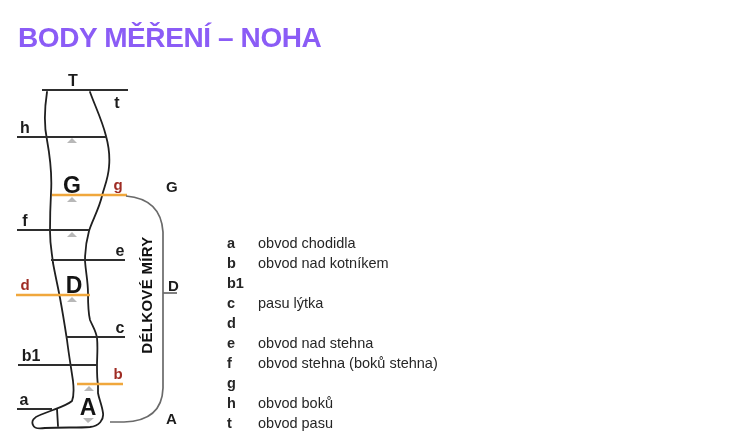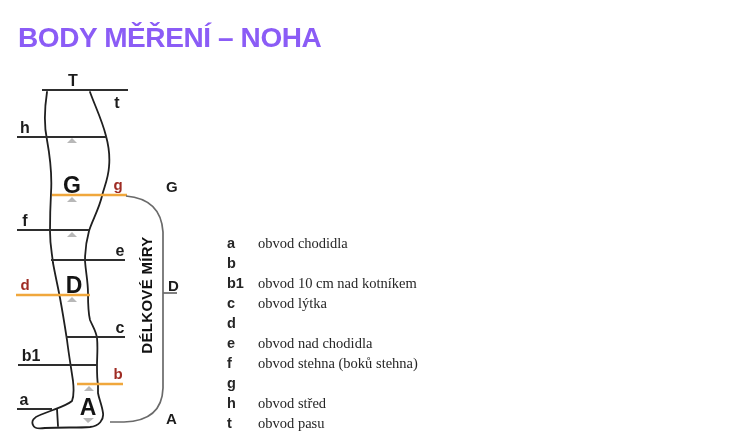--- a/index.html
+++ b/index.html
@@ -21,21 +21,21 @@
   .lbl-axis{font-family:"Liberation Sans",sans-serif;font-size:15px;font-weight:bold;fill:#111;letter-spacing:0.3px;}
   .outline{fill:none;stroke:#1f1f1f;stroke-width:1.8;stroke-linecap:round;stroke-linejoin:round;}
   .mline{stroke:#2e2e2e;stroke-width:2;}
   .oline{stroke:#f0a73c;stroke-width:2.4;}
   .bracket{fill:none;stroke:#6a6a6a;stroke-width:1.7;}
   .tri{fill:#b8b8b8;}
   
   .legend{position:absolute;left:227px;top:233px;}
   .legend-row{display:flex;align-items:center;height:20px;font-size:14.5px;color:#262626;}
   .legend-key{width:31px;font-weight:bold;flex:0 0 31px;}
-  .legend-label{white-space:nowrap;font-family:Liberation Serif, serif;}
+  .legend-label{white-space:nowrap;}
 </style>
 </head>
 <body>
 
 <div class="title">BODY MĚŘENÍ – NOHA</div>
 
 <svg class="diagram" width="215" height="441" viewBox="0 0 215 441" xmlns="http://www.w3.org/2000/svg">
 
   <path class="outline" d="
     M 47,92
@@ -111,44 +111,44 @@
   <text class="lbl-axis" x="147" y="300" text-anchor="middle" transform="rotate(-90 147 295)">DÉLKOVÉ MÍRY</text>
 </svg>
 
 <div class="legend">
   <div class="legend-row">
     <span class="legend-key">a</span>
     <span class="legend-label">obvod chodidla</span>
   </div>
   <div class="legend-row">
     <span class="legend-key">b</span>
+    <span class="legend-label">obvod nad kotníkem</span>
   </div>
   <div class="legend-row">
     <span class="legend-key">b1</span>
-    <span class="legend-label">obvod 10 cm nad kotníkem</span>
   </div>
   <div class="legend-row">
     <span class="legend-key">c</span>
-    <span class="legend-label">obvod lýtka</span>
+    <span class="legend-label">pasu lýtka</span>
   </div>
   <div class="legend-row">
     <span class="legend-key">d</span>
   </div>
   <div class="legend-row">
     <span class="legend-key">e</span>
-    <span class="legend-label">obvod nad chodidla</span>
+    <span class="legend-label">obvod nad stehna</span>
   </div>
   <div class="legend-row">
     <span class="legend-key">f</span>
     <span class="legend-label">obvod stehna (boků stehna)</span>
   </div>
   <div class="legend-row">
     <span class="legend-key">g</span>
   </div>
   <div class="legend-row">
     <span class="legend-key">h</span>
-    <span class="legend-label">obvod střed</span>
+    <span class="legend-label">obvod boků</span>
   </div>
   <div class="legend-row">
     <span class="legend-key">t</span>
     <span class="legend-label">obvod pasu</span>
   </div>
 </div>
 
 </body></html>

